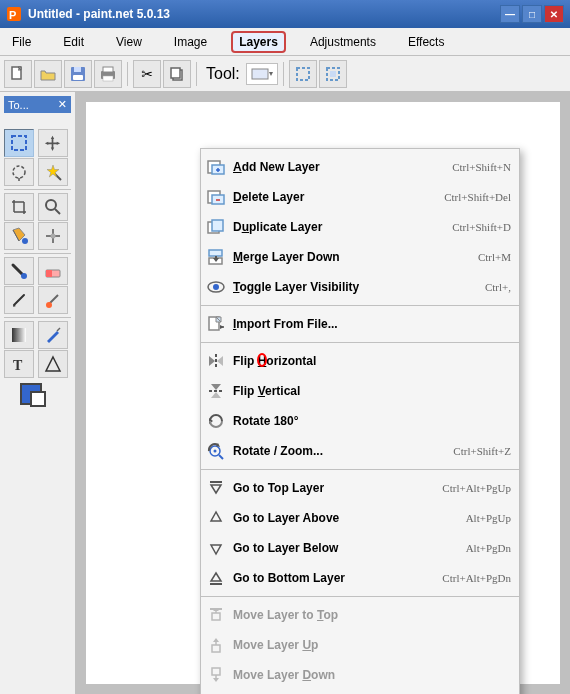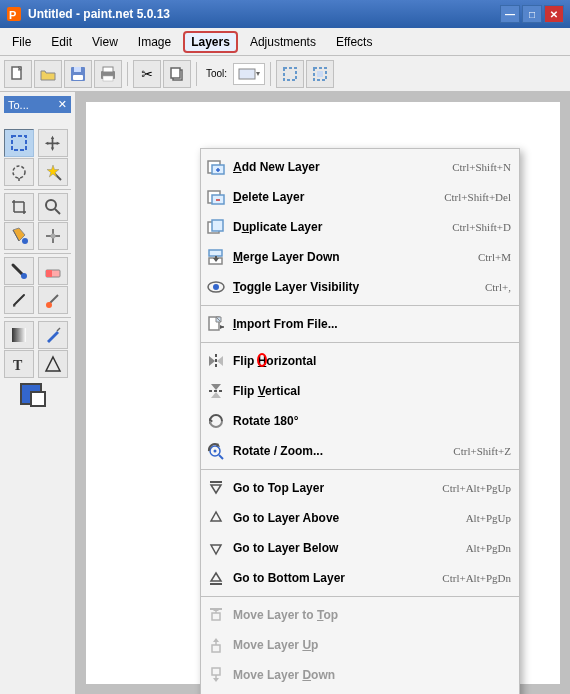--- a/index.html
+++ b/index.html
@@ -53,21 +53,21 @@
     }
 
     
     .menu-bar {
       background: #f0f0f0;
       height: 28px;
       display: flex;
       align-items: center;
       padding: 0 4px;
       border-bottom: 1px solid #c0c0c0;
-      gap: 4px;
+      gap: 16px;
     }
     .menu-item {
       padding: 4px 8px;
       cursor: pointer;
       font-size: 12px;
       color: #000;
       border-radius: 3px;
     }
     .menu-item.layers-active {
       background: #e8f0fe;
@@ -98,21 +98,21 @@
       cursor: pointer;
       font-size: 14px;
     }
     .toolbar-separator {
       width: 1px;
       height: 24px;
       background: #c0c0c0;
       margin: 0 3px;
     }
     .tool-label {
-      font-size: 10px;
+      font-size: 16px;
       padding: 0 4px;
     }
     .tool-dropdown {
       background: white;
       border: 1px solid #c0c0c0;
       padding: 2px 4px;
       font-size: 12px;
       display: flex;
       align-items: center;
       gap: 2px;

